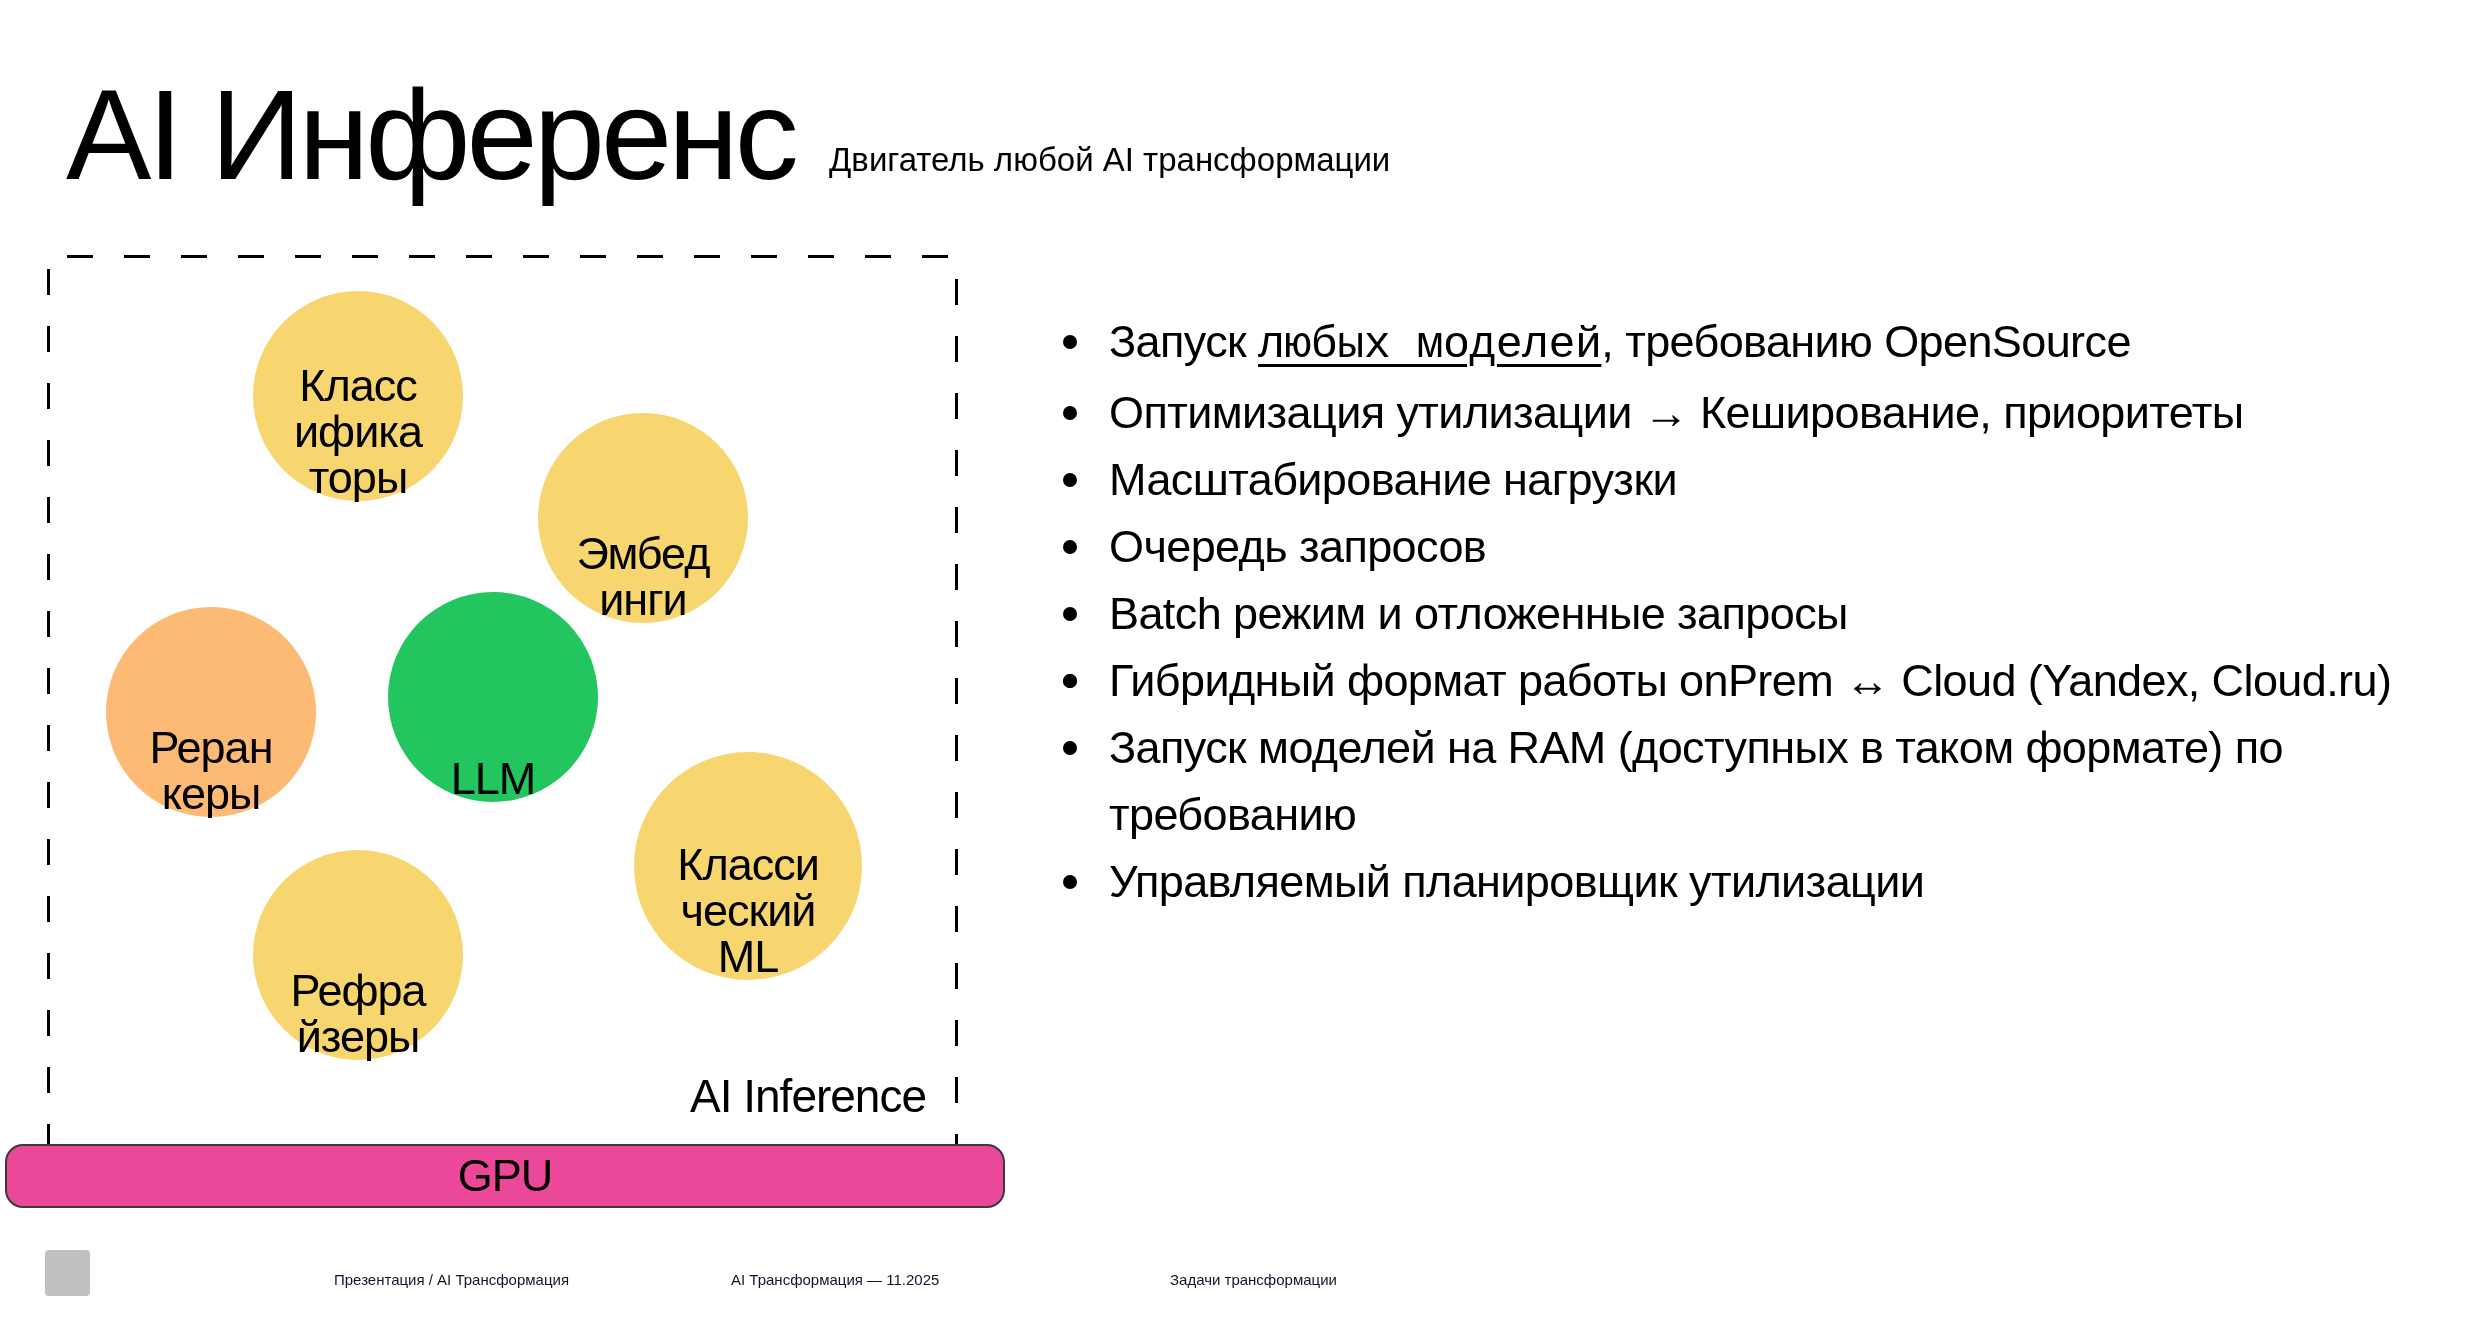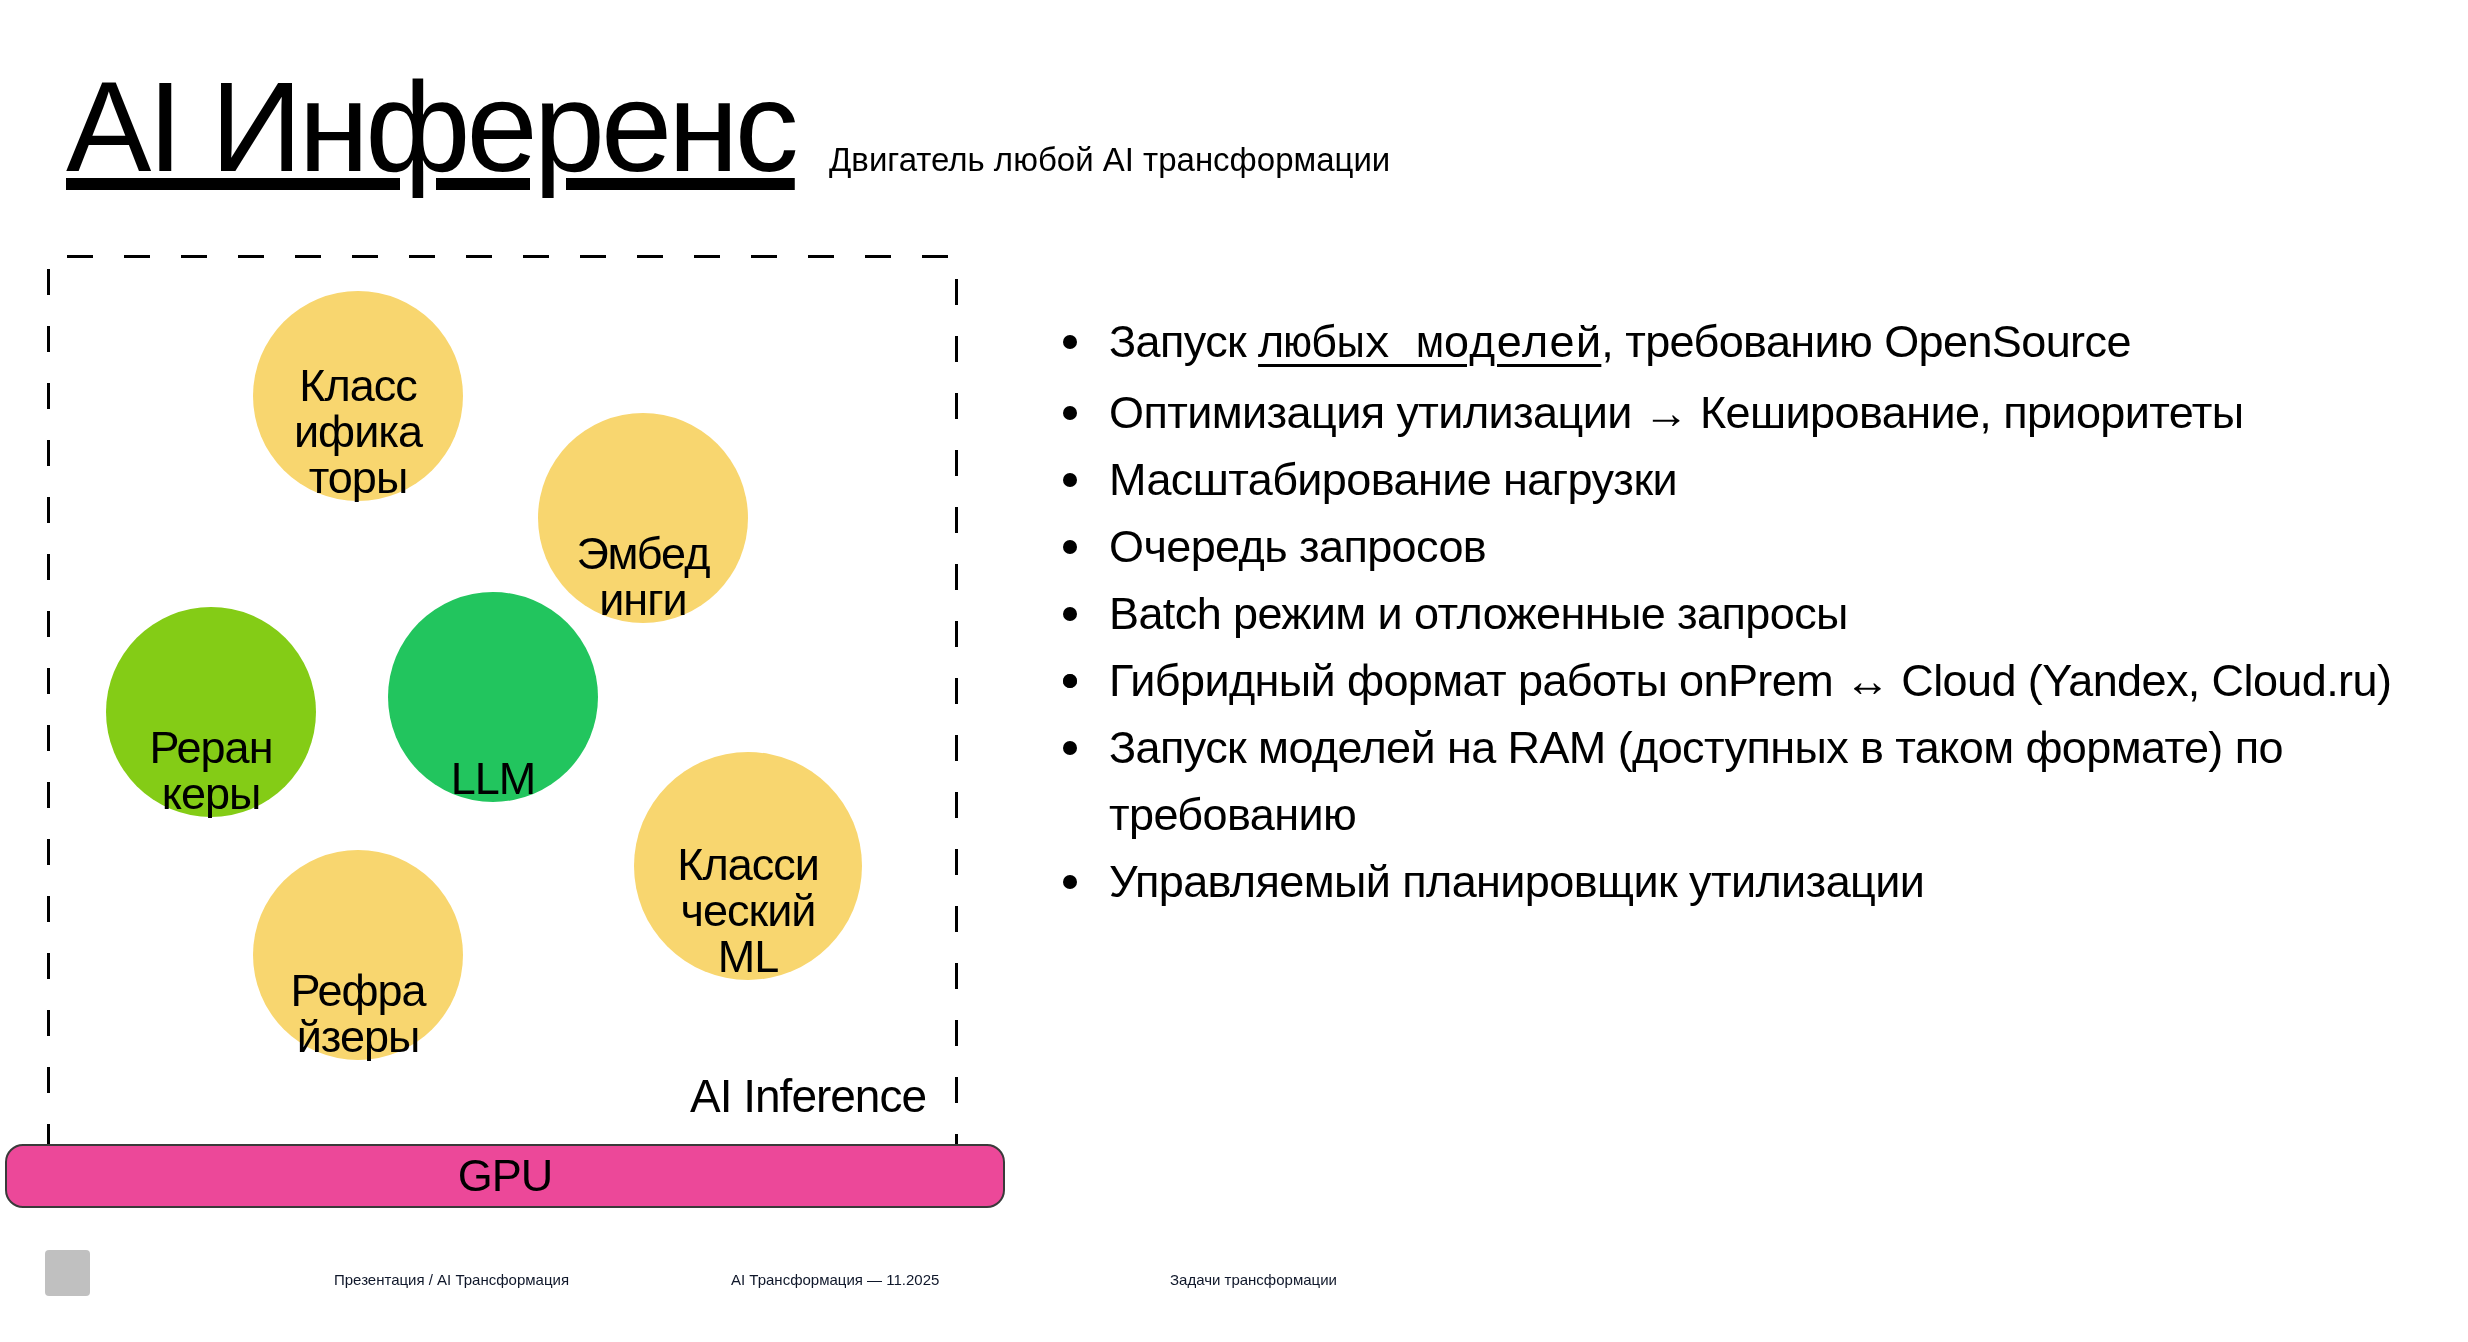--- a/index.html
+++ b/index.html
@@ -13,26 +13,25 @@
       position: relative;
       overflow: hidden;
       font-family: "Liberation Sans", "DejaVu Sans", sans-serif;
       color: #000000;
     }
     .abs { position: absolute; }
 
     
     .title {
       left: 66px;
-      top: 52px;
+      top: 60px;
       font-size: 128px;
       line-height: 150px;
       letter-spacing: -4px;
       white-space: nowrap;
-      text-decoration: underline;
     }
     .subtitle {
       left: 829px;
       top: 140px;
       font-size: 33px;
       line-height: 40px;
       white-space: nowrap;
     }
 
     
@@ -152,21 +151,21 @@
       <span>ифика</span>
       <span>торы</span>
     </div>
   </div>
   <div class="bubble" style="width: 210px; height: 210px; left: 538px; top: 413px; background: rgb(248, 214, 111);">
     <div>
       <span>Эмбед</span>
       <span>инги</span>
     </div>
   </div>
-  <div class="bubble" style="width: 210px; height: 210px; left: 106px; top: 607px; background: #84cc16;">
+  <div class="bubble" style="width: 210px; height: 210px; left: 106px; top: 607px; background: #fdba74;">
     <div>
       <span>Реран</span>
       <span>керы</span>
     </div>
   </div>
   <div class="bubble" style="width: 210px; height: 210px; left: 388px; top: 592px; background: #22c55e;">
     <div>
       <span>LLM</span>
     </div>
   </div>

